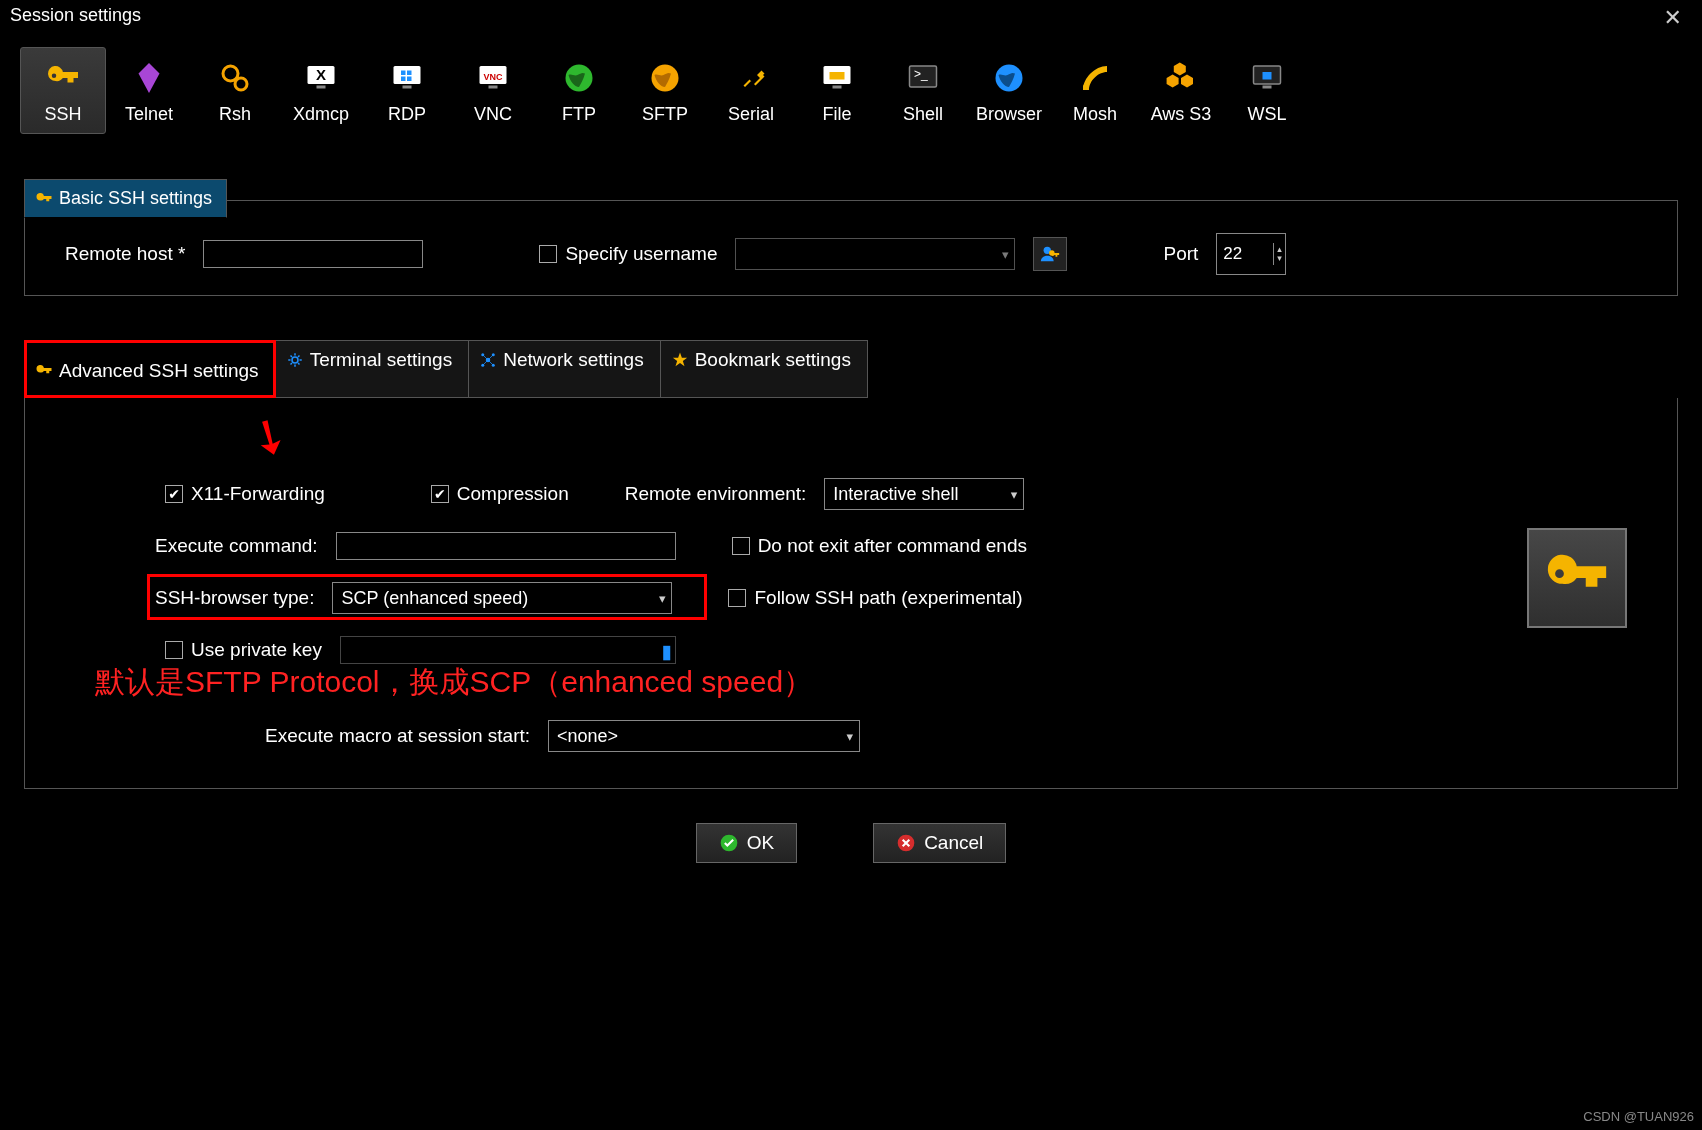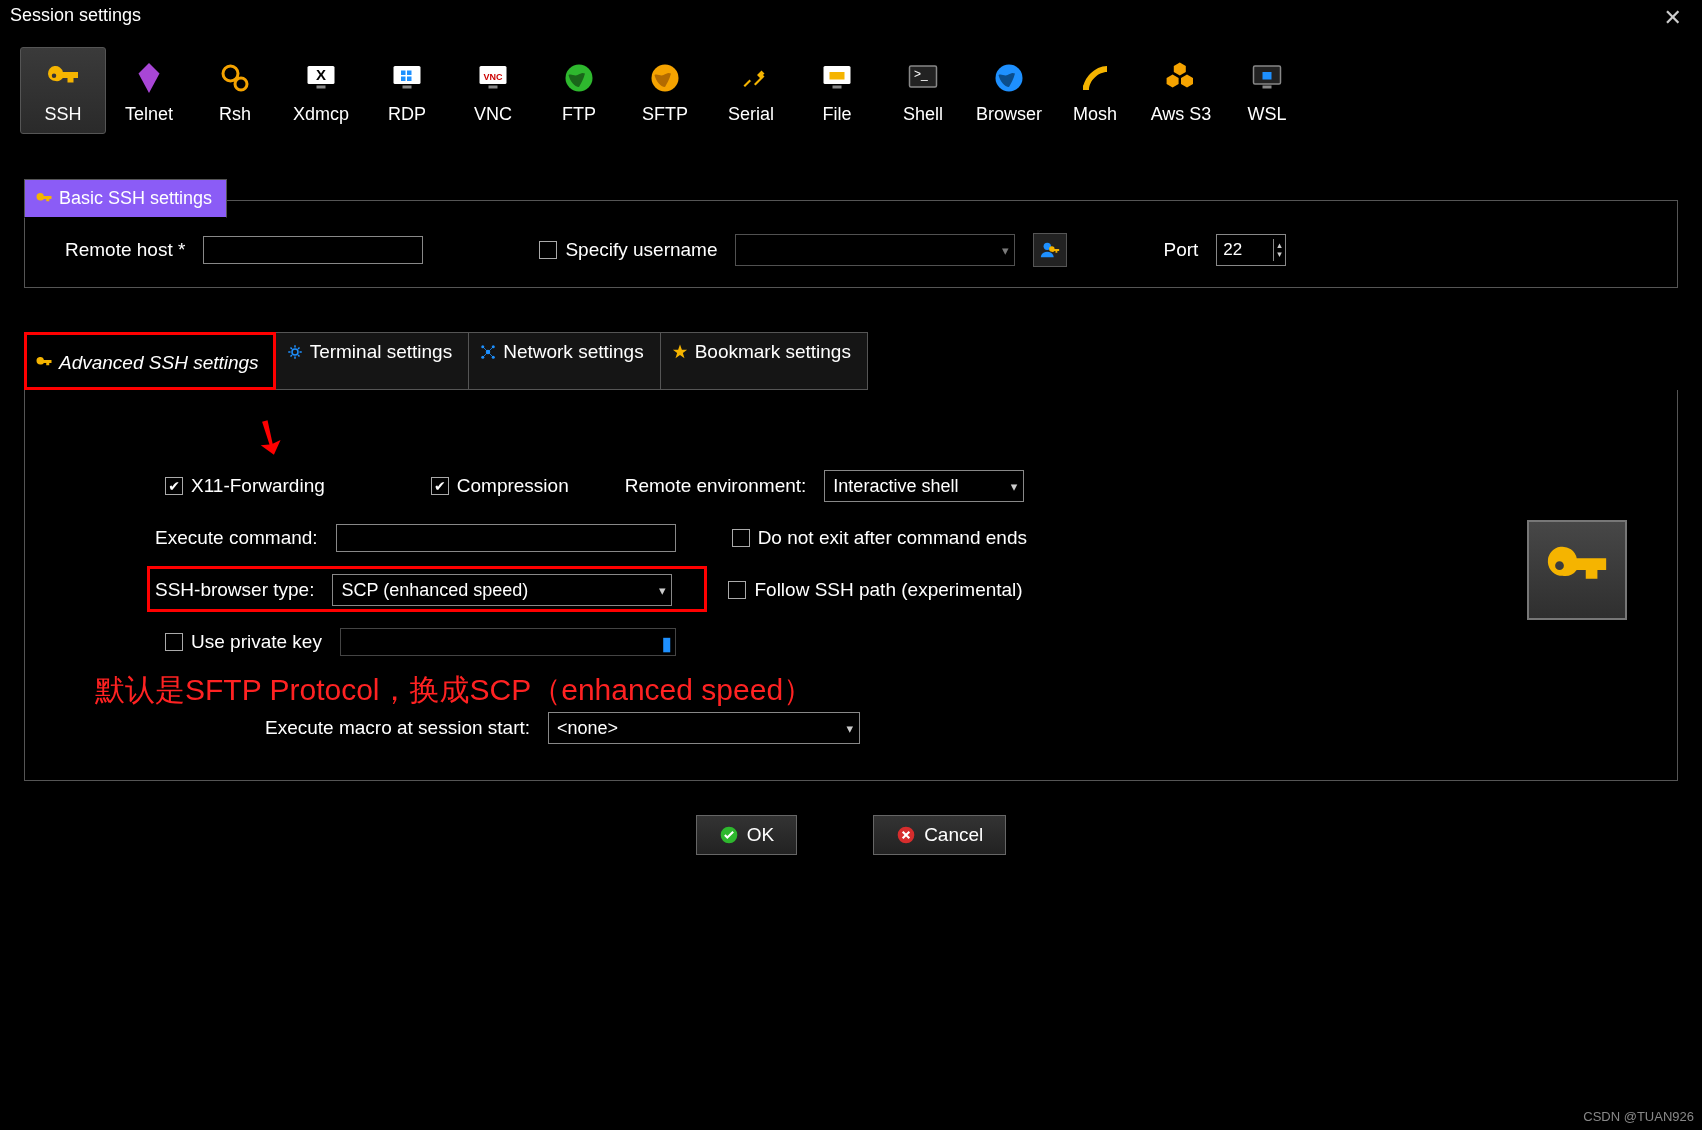--- a/index.html
+++ b/index.html
@@ -53,21 +53,21 @@
 .panel {
   margin: 20px 24px 0 24px;
   border: 1px solid #555;
   position: relative;
   padding: 26px 18px 20px 18px;
 }
 .panel-tab {
   position: absolute;
   top: -22px;
   left: -1px;
-  background: #8b5cf6;
+  background: #0c4a6e;
   border: 1px solid #555;
   border-bottom: 1px solid #000;
   padding: 8px 14px 8px 10px;
   display: flex;
   align-items: center;
   gap: 6px;
   font-size: 18px;
 }
 .tabs-row {
   margin: 44px 24px 0 24px;
@@ -78,21 +78,21 @@
   padding: 8px 16px 26px 10px;
   display: flex;
   align-items: center;
   gap: 6px;
   font-size: 19px;
   background: #000;
   border-bottom: 1px solid #000;
 }
 .tab + .tab { border-left: none; }
 .tab.inactive { background: #151515; border-bottom: 1px solid #555; }
-.tab.highlight-red { border: 3px solid #f00; padding: 6px 14px 2px 8px; font-style: italic; }
+.tab.highlight-red { border: 3px solid #f00; padding: 6px 14px 2px 8px; }
 .adv-panel {
   margin: 0 24px 0 24px;
   border: 1px solid #555;
   border-top: none;
   padding: 80px 40px 30px 40px;
   position: relative;
 }
 .form-row {
   display: flex;
   align-items: center;
@@ -128,21 +128,21 @@
   align-items: center;
   justify-content: space-between;
   padding: 0 6px 0 8px;
   font-size: 18px;
 }
 .select .chev { font-size: 13px; color: #ccc; }
 .spinner {
   display: flex;
   align-items: center;
   border: 1px solid #888;
-  height: 32px;
+  height: 42px;
 }
 .spinner input { border: none; width: 56px; height: 100%; }
 .spinner .spins {
   display: flex;
   flex-direction: column;
   border-left: 1px solid #888;
   line-height: 9px;
   font-size: 9px;
   padding: 2px 3px;
   color: #ccc;
@@ -477,21 +477,21 @@
         <span class="chk"></span>
         <span>Use private key</span>
       </span>
     <div style="position:relative; width:336px;">
       <input type="text" class="textinput" style="width: 100%; opacity: 0.5;" value="">
       <span style="position:absolute; right:4px; top:4px; color:#1e90ff">▮</span>
     </div>
     <span style="width:50px"></span>
   </div>
 
-  <div class="red-annot" style="left:70px; top:280px;">默认是SFTP Protocol，换成SCP（enhanced speed）</div>
+  <div class="red-annot" style="left:70px; top:264px;">默认是SFTP Protocol，换成SCP（enhanced speed）</div>
 
   <div class="form-row" style="margin-left:200px; margin-top:56px; margin-bottom:6px">
     <span>Execute macro at session start:</span>
     <div class="select" style="width:312px">
       <span>&lt;none&gt;</span>
         <span class="chev">▾</span>
     </div>
   </div>
 
   <div class="bigkey">

